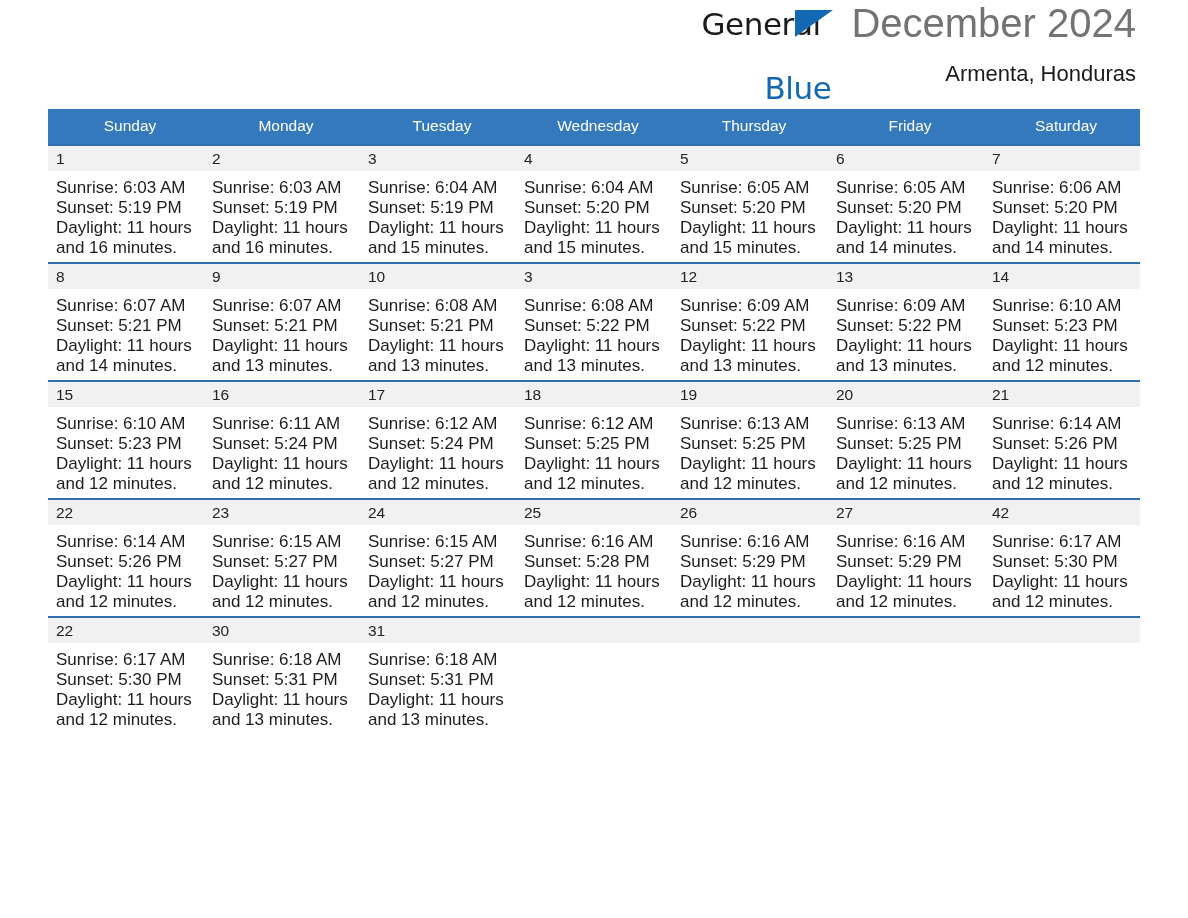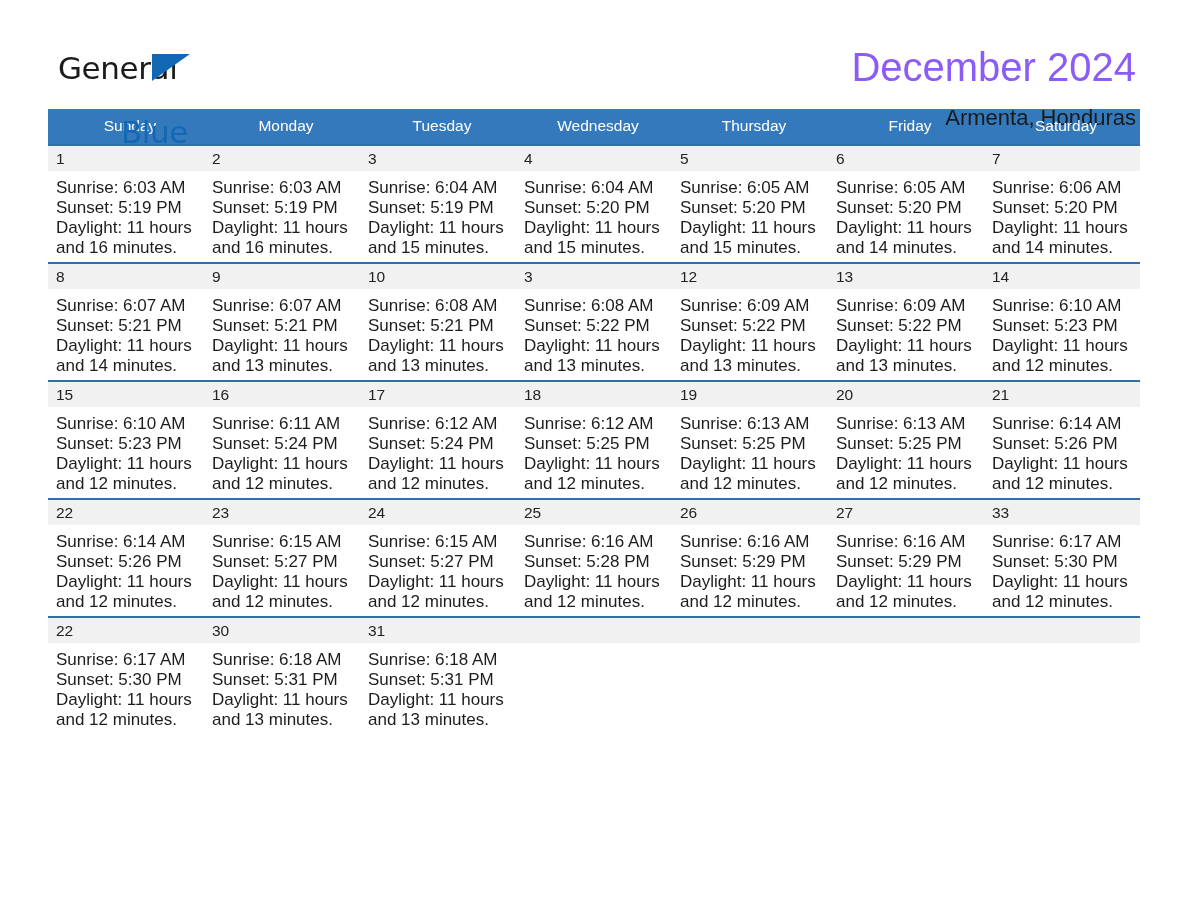--- a/index.html
+++ b/index.html
@@ -19,22 +19,21 @@
     width: 1188px;
     height: 918px;
     box-sizing: border-box;
     padding: 0 48px;
   }
 
   
   .header {
     display: flex;
     align-items: flex-start;
-    justify-content: space-between;
-    padding-top: 44px;
+    justify-content: flex-end;
     height: 96px;
     box-sizing: border-box;
   }
   .brand {
     position: relative;
     width: 160px;
     height: 72px;
     user-select: none;
   }
   .brand-general {
@@ -68,24 +67,23 @@
     margin-top: 36px;
   }
 
   .titles {
     text-align: right;
     padding-right: 4px;
   }
   .cal-title {
     font-size: 40px;
     font-weight: 400;
-    color: #8b5cf6;
+    color: #737373;
     line-height: 46px;
     white-space: nowrap;
-    margin-left: 12px;
   }
   .cal-subtitle {
     font-size: 22px;
     font-weight: 400;
     color: #1a1a1a;
     line-height: 28px;
     margin-top: 14px;
     white-space: nowrap;
   }
 
@@ -469,21 +467,21 @@
               <div class="info">
                 <div>Sunrise: 6:16 AM</div>
                 <div>Sunset: 5:29 PM</div>
                 <div>Daylight: 11 hours</div>
                 <div>and 12 minutes.</div>
               </div>
             </div>
           </td>
           <td>
             <div class="daycell">
-              <div class="daynum-band">33</div>
+              <div class="daynum-band">42</div>
               <div class="info">
                 <div>Sunrise: 6:17 AM</div>
                 <div>Sunset: 5:30 PM</div>
                 <div>Daylight: 11 hours</div>
                 <div>and 12 minutes.</div>
               </div>
             </div>
           </td>
         </tr>
         <tr class="week-row">

